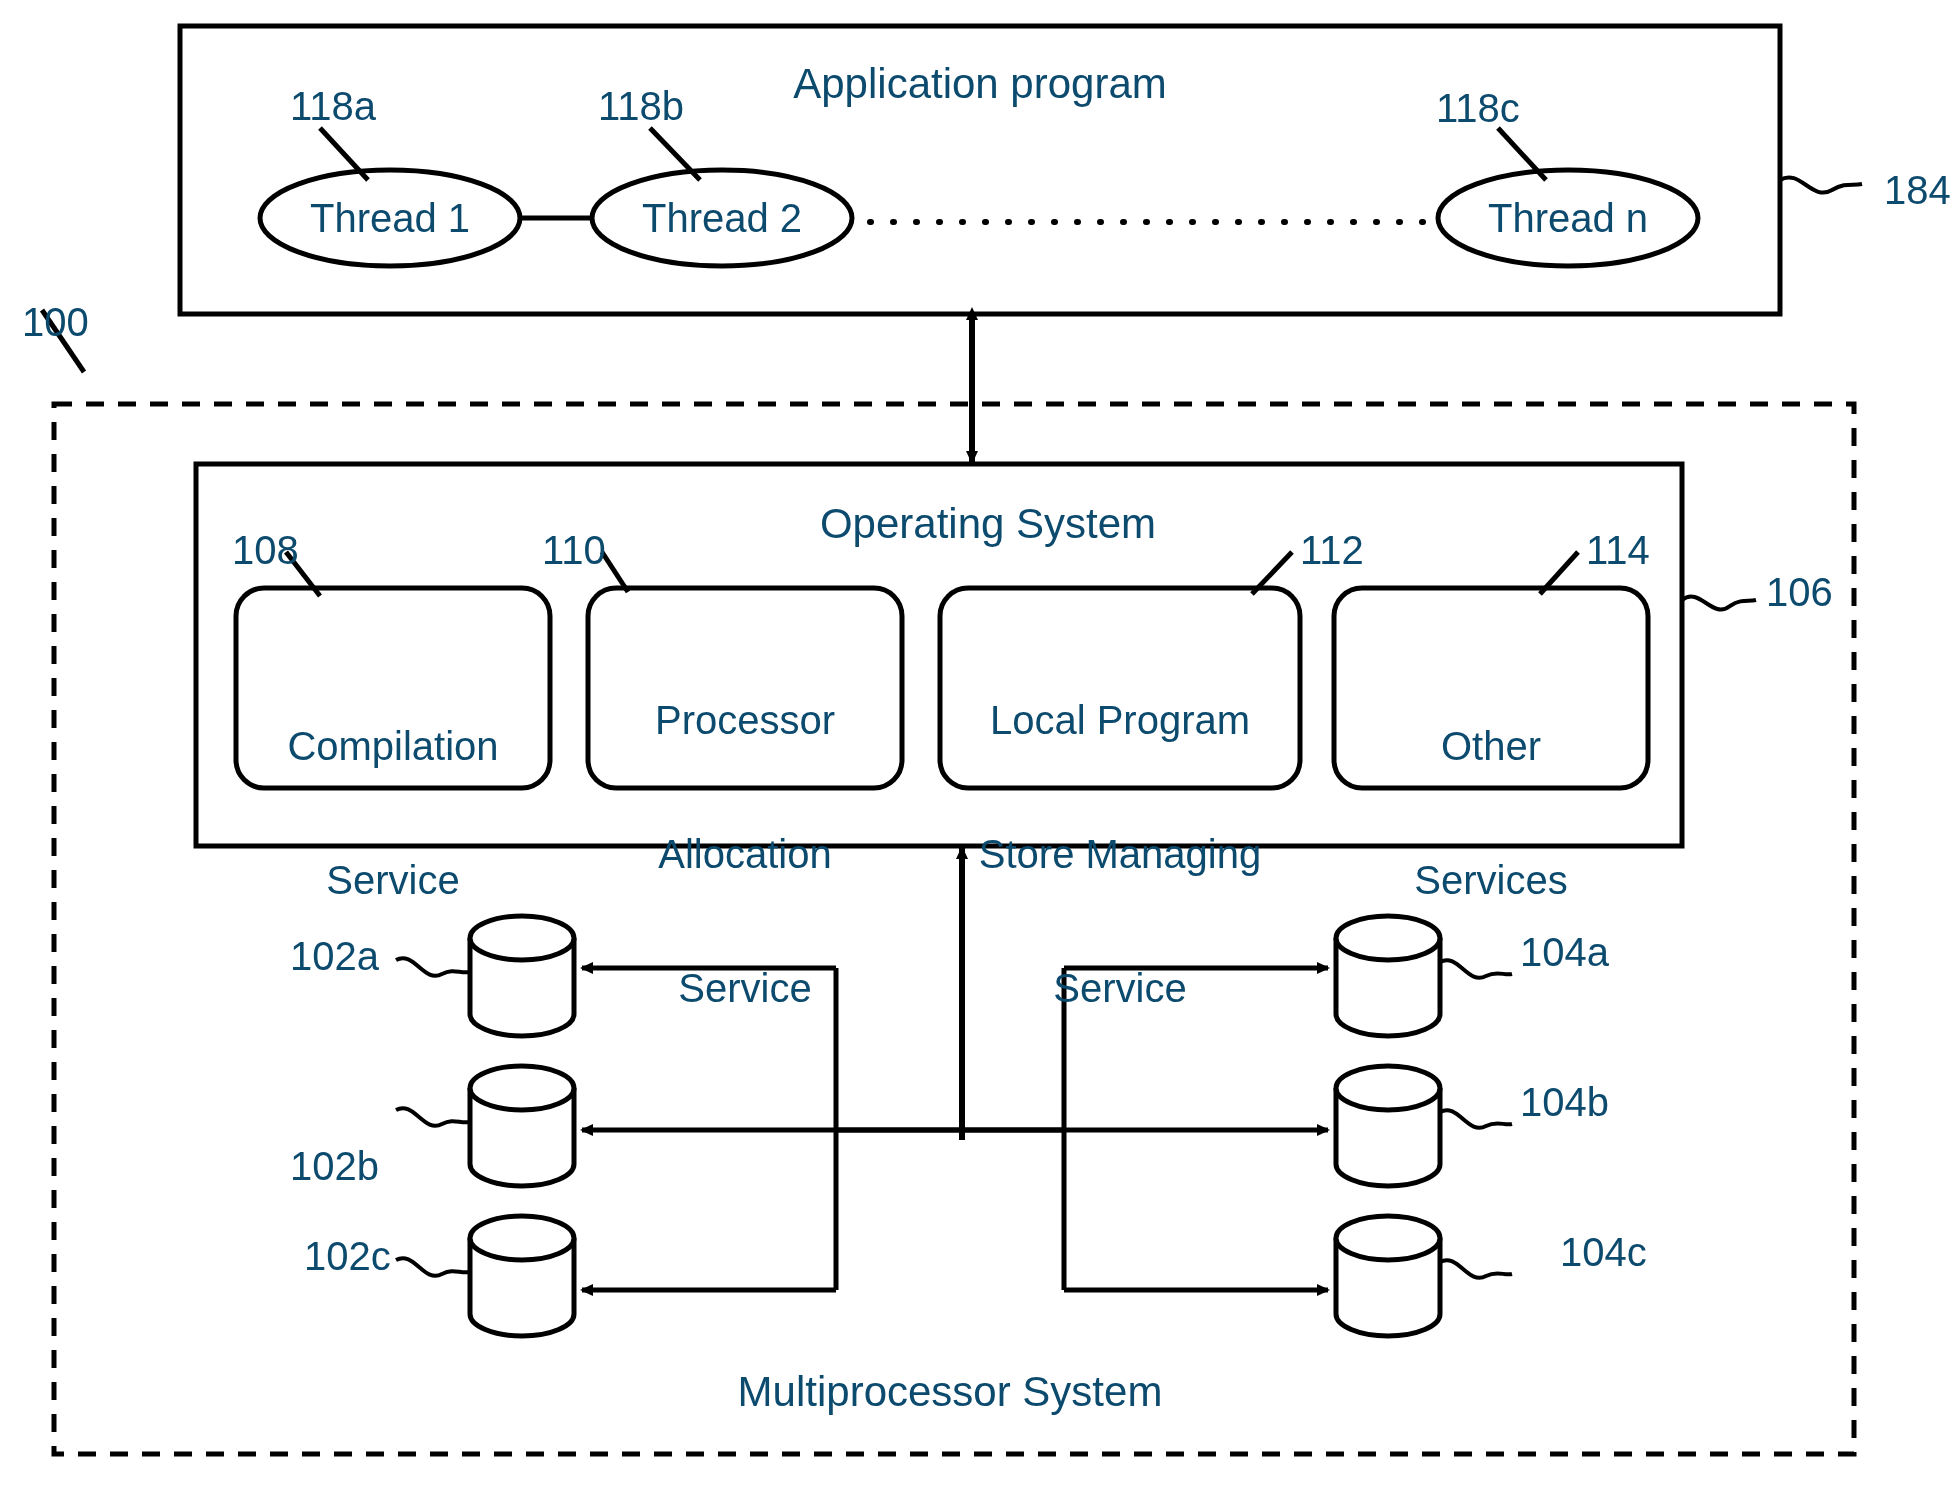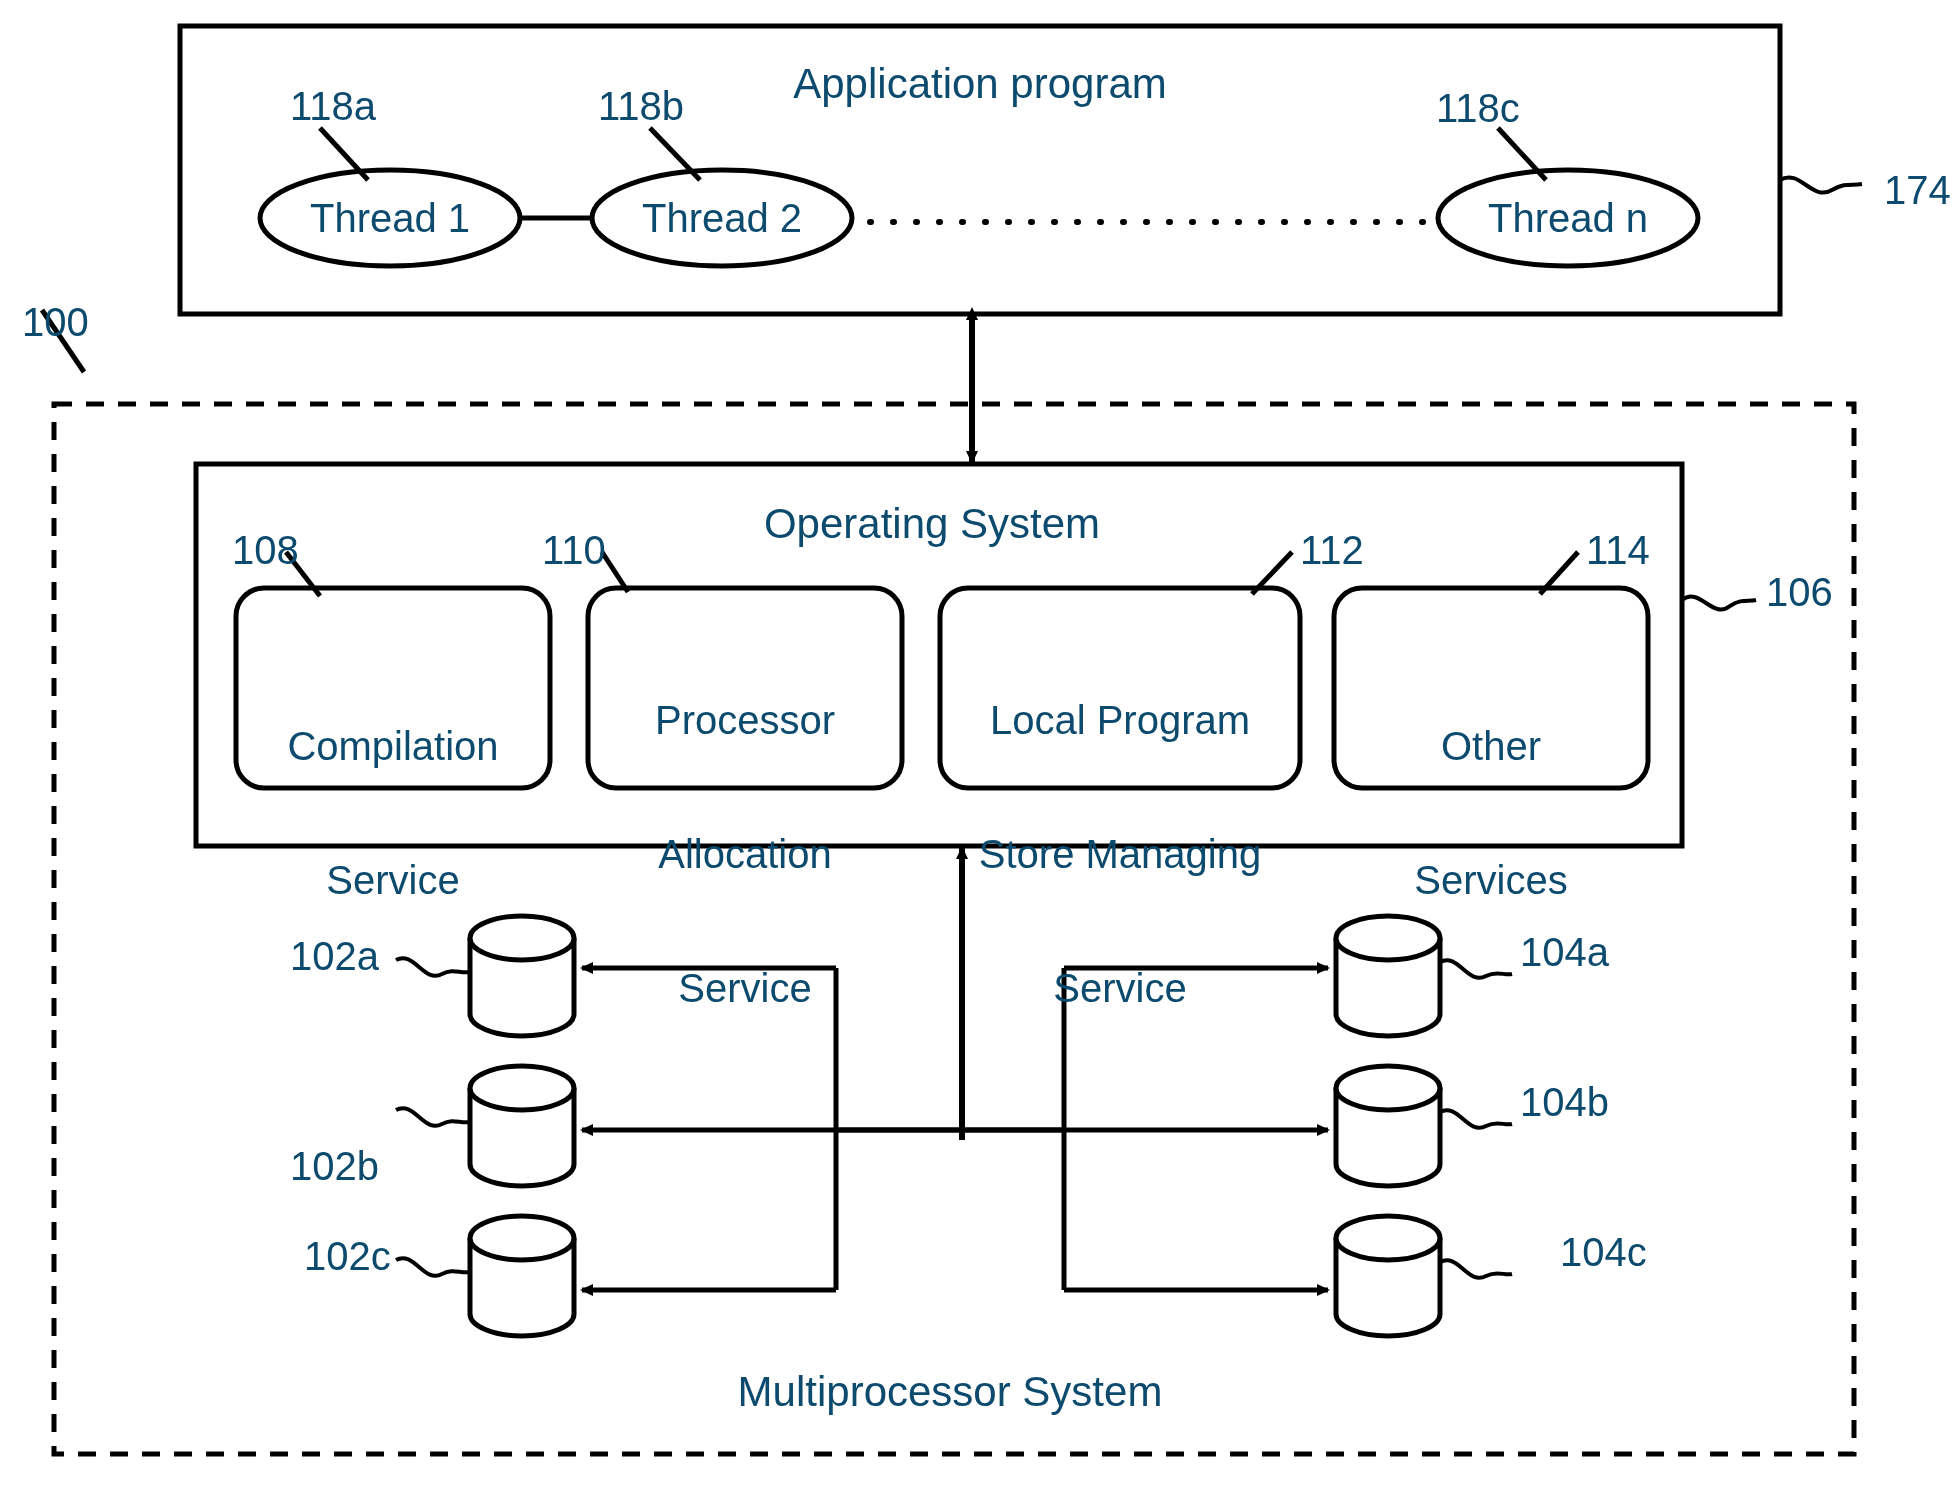--- a/index.html
+++ b/index.html
@@ -149,28 +149,28 @@
     <line x1="1064" y1="968" x2="1064" y2="1290" stroke="#000" stroke-width="5"></line>
     <line x1="1064" y1="968" x2="1328" y2="968" stroke="#000" stroke-width="5" marker-end="url(#arrowEnd)"></line>
     <line x1="1064" y1="1290" x2="1328" y2="1290" stroke="#000" stroke-width="5" marker-end="url(#arrowEnd)"></line>
   </svg>
 
   <div class="lbl boxtitle ctr" style="left:980px; top:60px;">Application program</div>
 
   <div class="lbl ref" style="left:290px; top:84px;">118a</div>
   <div class="lbl ref" style="left:598px; top:84px;">118b</div>
   <div class="lbl ref" style="left:1436px; top:86px;">118c</div>
-  <div class="lbl ref" style="left:1884px; top:168px;">174</div>
+  <div class="lbl ref" style="left:1884px; top:168px;">184</div>
   <div class="lbl ref" style="left:22px; top:300px;">100</div>
 
   <div class="lbl threadtext ctr" style="left:390px; top:196px;">Thread 1</div>
   <div class="lbl threadtext ctr" style="left:722px; top:196px;">Thread 2</div>
   <div class="lbl threadtext ctr" style="left:1568px; top:196px;">Thread n</div>
 
-  <div class="lbl boxtitle ctr" style="left:932px; top:500px;">Operating System</div>
+  <div class="lbl boxtitle ctr" style="left:988px; top:500px;">Operating System</div>
 
   <div class="lbl ref" style="left:232px; top:528px;">108</div>
   <div class="lbl ref" style="left:542px; top:528px;">110</div>
   <div class="lbl ref" style="left:1300px; top:528px;">112</div>
   <div class="lbl ref" style="left:1586px; top:528px;">114</div>
   <div class="lbl ref" style="left:1766px; top:570px;">106</div>
 
   <div class="lbl svctext ctr" style="left:393px; top:634px;">
     <div>Compilation</div>
     <div>Service</div>

